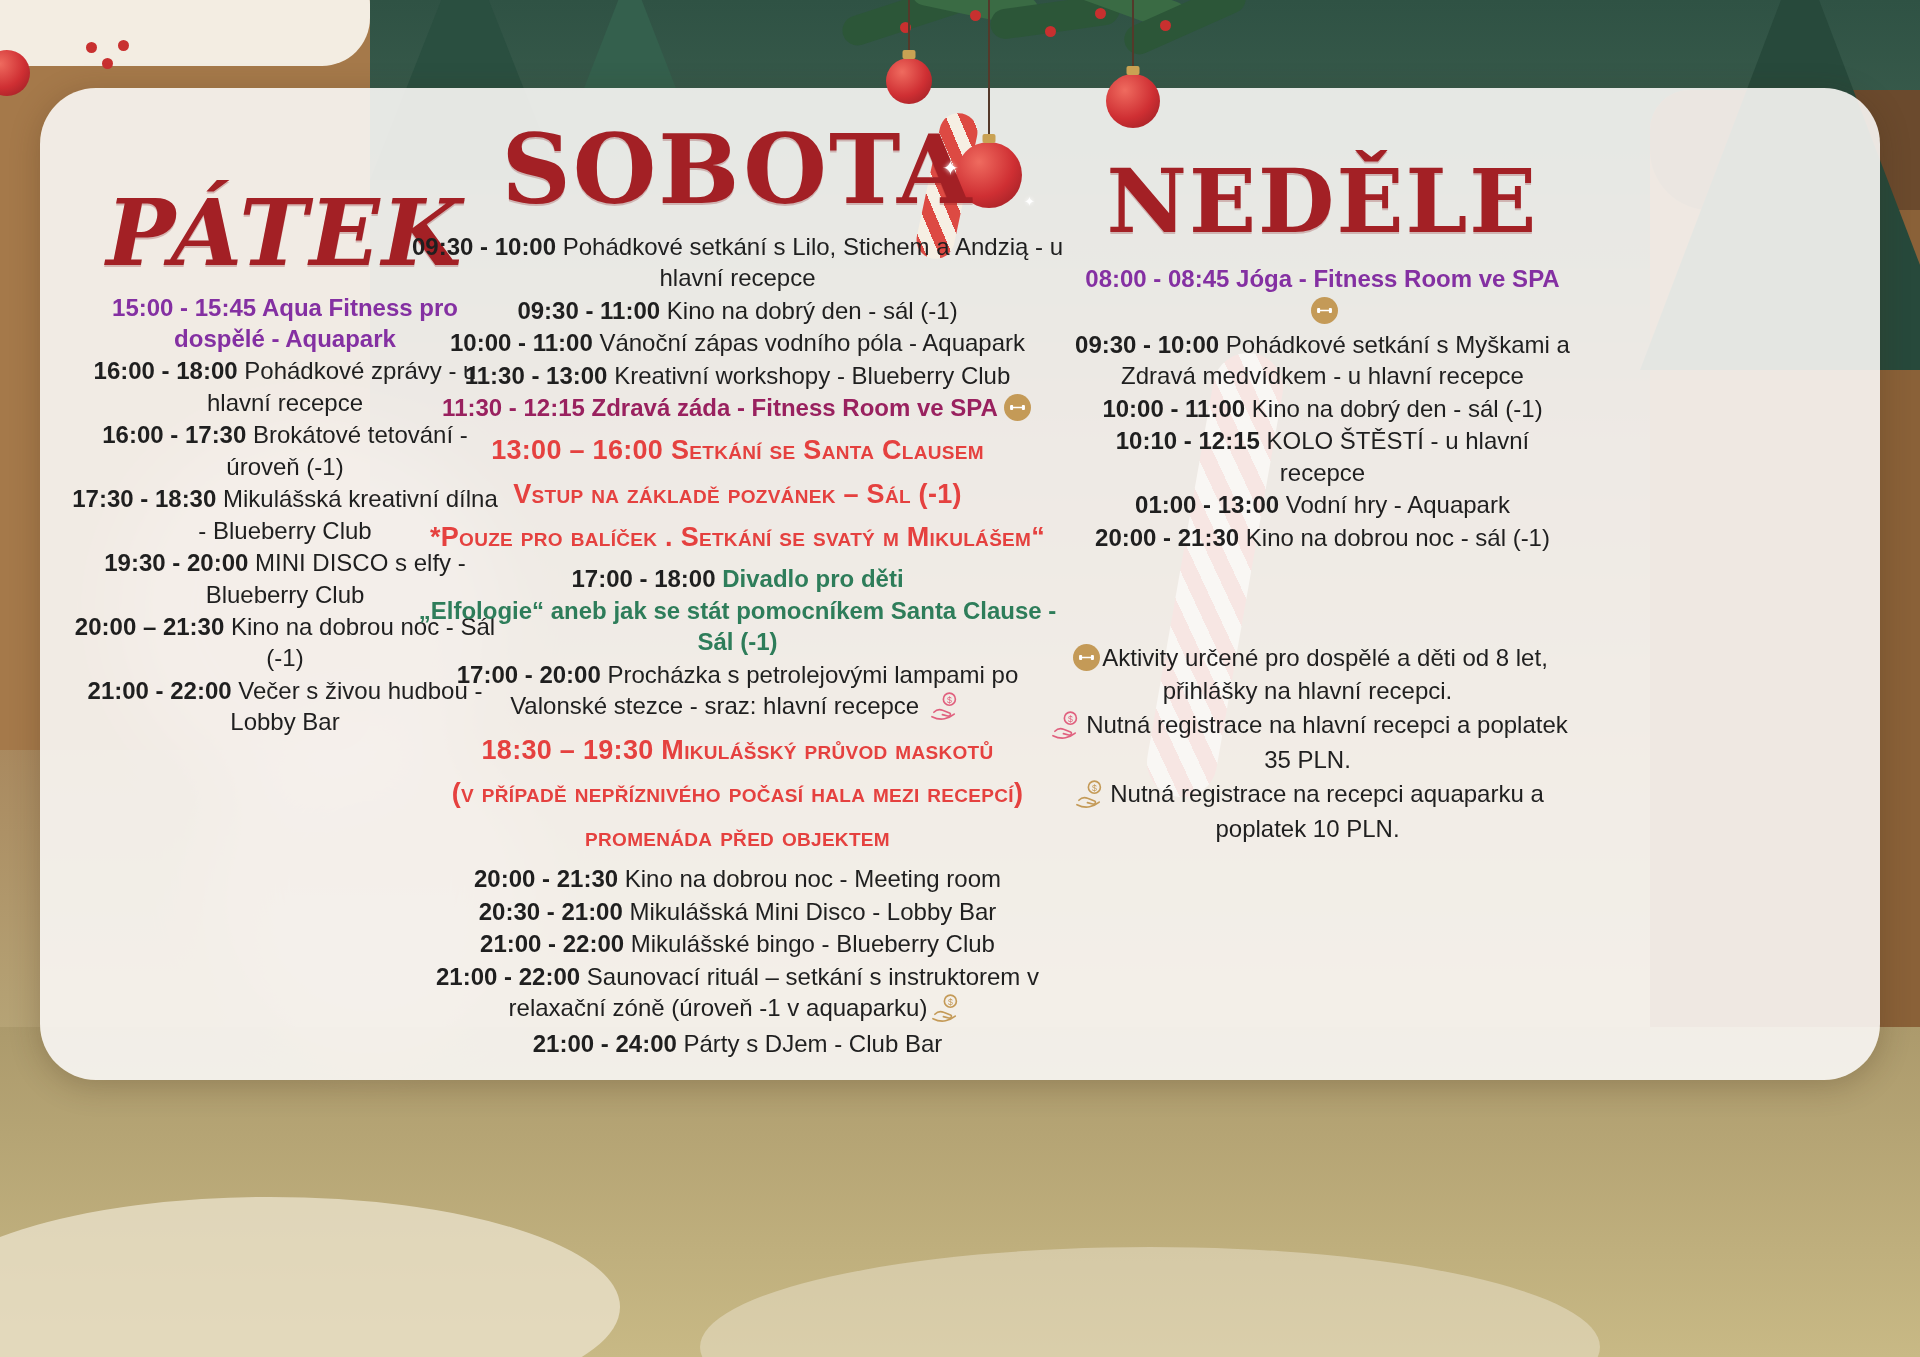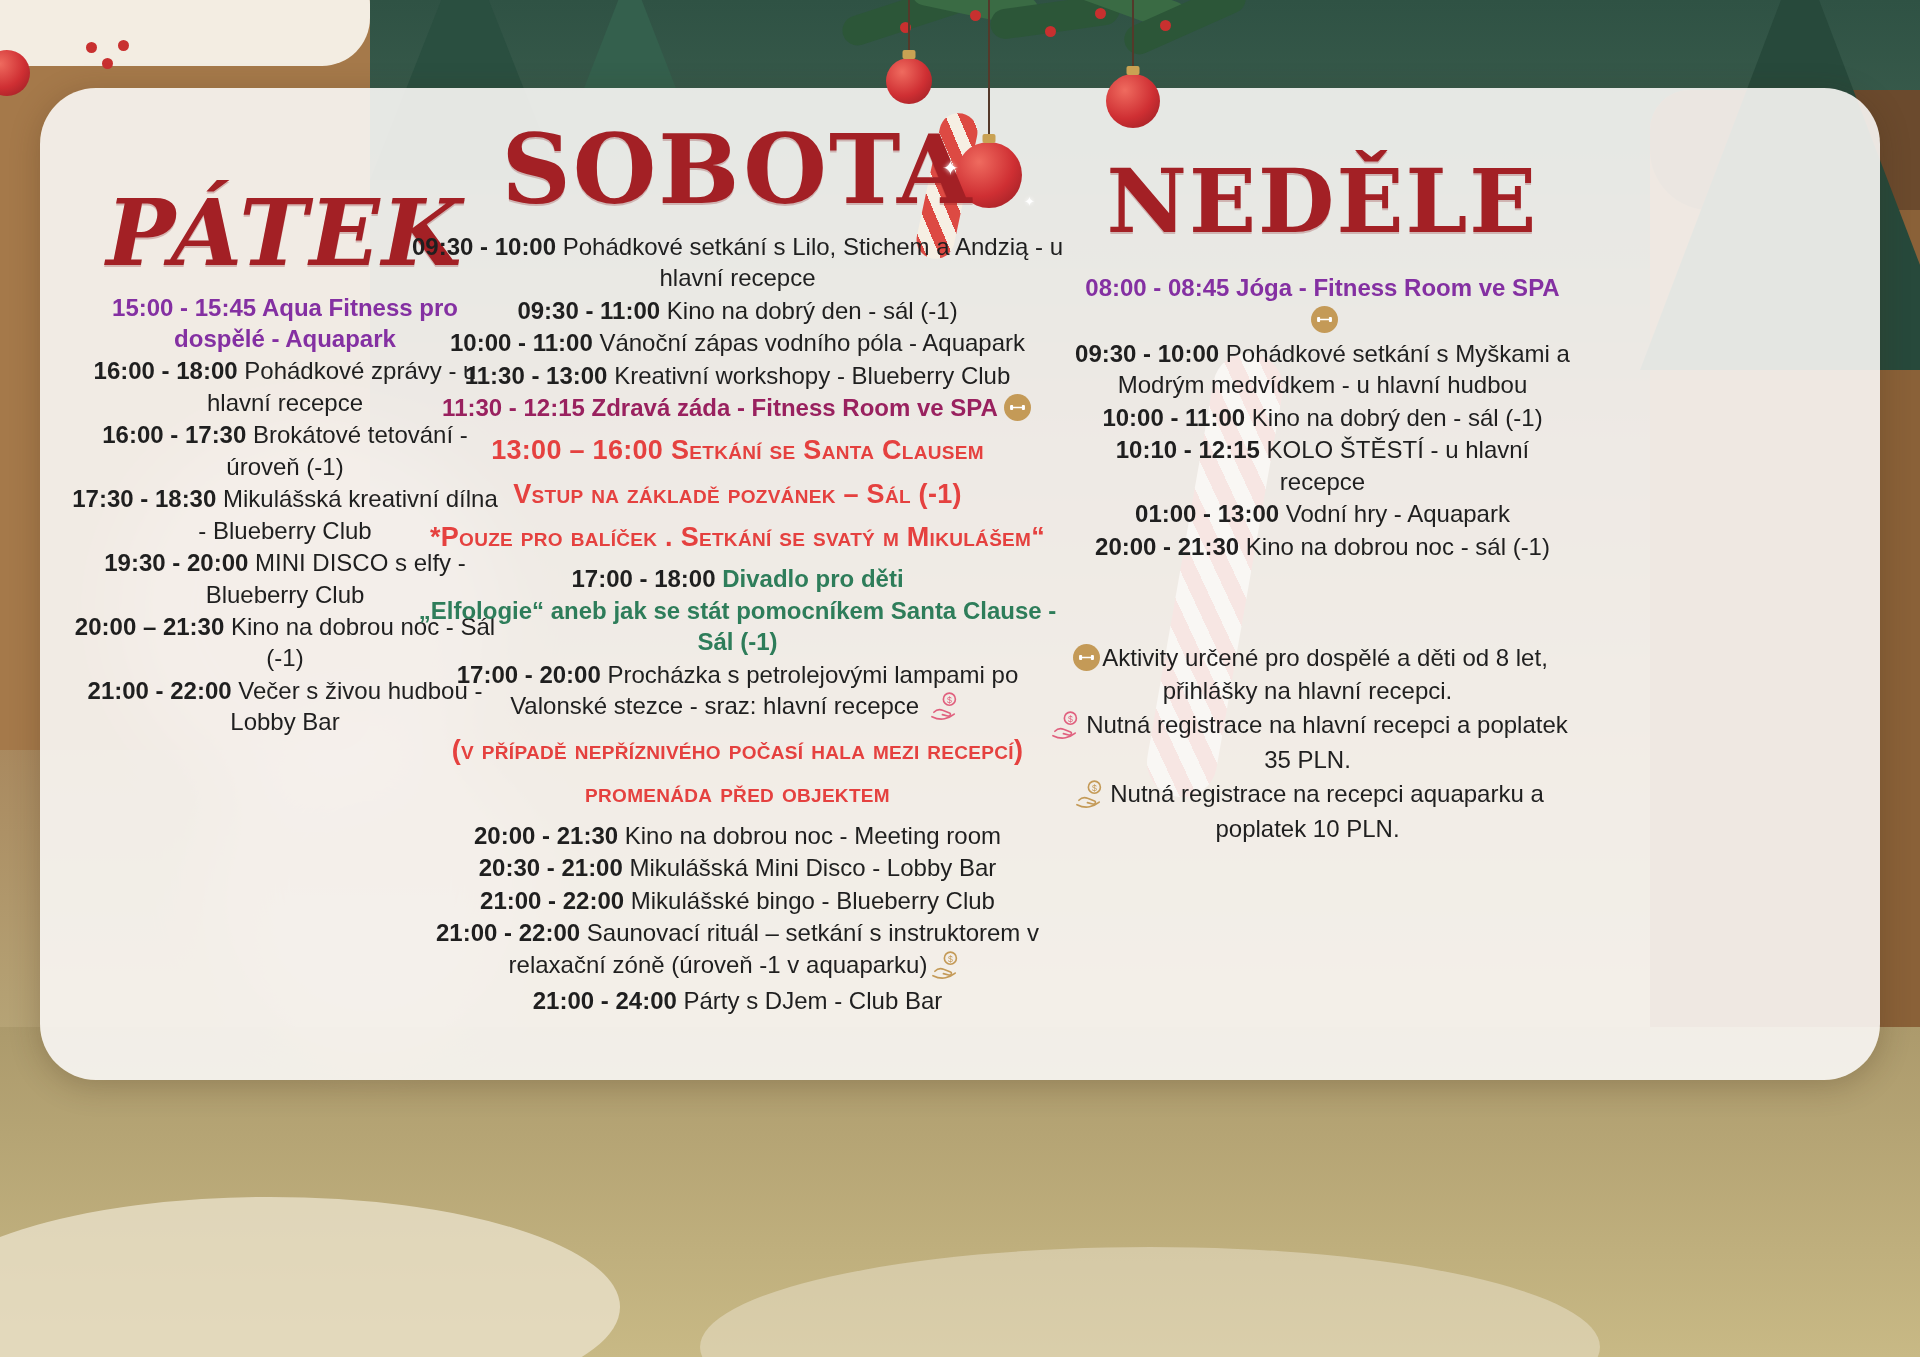--- a/index.html
+++ b/index.html
@@ -45,21 +45,21 @@
     background:repeating-linear-gradient(55deg,#dd4a43 0 12px,#f6efe3 12px 24px);z-index:3;}
   
   .col{position:absolute;z-index:4;text-align:center;color:#1f1f1f;font-size:24px;line-height:1.31;}
   .col-friday{left:70px;top:185px;width:430px;}
   .col-saturday{left:405px;top:120px;width:665px;}
   .col-sunday{left:1070px;top:155px;width:505px;}
   .day-heading{font-family:"DejaVu Serif",serif;font-weight:700;color:#a32025;letter-spacing:2px;line-height:1.05;
     text-shadow:0 2px 0 rgba(130,25,28,.25);margin:0 0 10px 0;}
   .col-friday .day-heading{font-size:92px;font-style:italic;}
   .col-saturday .day-heading{font-size:96px;}
-  .col-sunday .day-heading{font-size:88px;margin-bottom:25px;}
+  .col-sunday .day-heading{font-size:88px;margin-bottom:16px;}
   .event{margin:1px 0;}
   .event.redcaps{margin:8px 0;}
   .run-time{font-weight:700;}
   .run-text{font-weight:400;}
   .run-purple{color:#8430a2;font-weight:700;}
   .run-magenta{color:#99215f;font-weight:700;}
   .run-green{color:#2e7d5a;font-weight:700;}
   .run-redcaps{color:#e5413f;font-weight:700;font-variant:small-caps;font-size:27px;letter-spacing:.3px;
     font-family:"Liberation Sans",sans-serif;}
   
@@ -151,20 +151,21 @@
         <div class="event redcaps"><span class="run-redcaps">13:00 – 16:00 Setkání se Santa Clausem</span></div>
         <div class="event redcaps"><span class="run-redcaps">Vstup na základě pozvánek – Sál (-1)</span></div>
         <div class="event redcaps"><span class="run-redcaps">*Pouze pro balíček .  Setkání se svatý m Mikulášem“</span></div>
         <div class="event"><span class="run-time">17:00 - 18:00 </span><span class="run-green">Divadlo pro děti</span><br><span class="run-green">„Elfologie“ aneb jak se stát pomocníkem Santa Clause  - Sál (-1)</span></div>
         <div class="event"><span class="run-time">17:00 - 20:00 </span><span class="run-text">Procházka s petrolejovými lampami po Valonské stezce - sraz: hlavní recepce </span><span class="inline-icon hand-coin-pink"><svg viewBox="0 0 32 32" fill="none" stroke="currentColor" stroke-width="1.7" stroke-linecap="round">
               <circle cx="20" cy="9.5" r="6.2"></circle>
               <text x="20" y="13" font-size="9" text-anchor="middle" fill="currentColor" stroke="none" font-family="Liberation Sans,sans-serif">$</text>
               <path d="M4 23 q4 -4 9 -2 l6.5 2.4 q2.2 .9 1.4 2.5 q-.7 1.4 -2.6 .9 l-5.5 -1.4"></path>
               <path d="M2 27.5 q7 3.5 13 2.2 q5.5 -1.2 10 -4.8"></path>
             </svg></span></div>
+        <div class="event redcaps"><span class="run-redcaps">18:30 – 19:30 Mikulášský  průvod maskotů</span></div>
         <div class="event redcaps"><span class="run-redcaps">(v případě nepříznivého počasí hala mezi recepcí)</span></div>
         <div class="event redcaps"><span class="run-redcaps">promenáda před objektem</span></div>
         <div class="event"><span class="run-time">20:00 - 21:30 </span><span class="run-text">Kino na dobrou noc - Meeting room</span></div>
         <div class="event"><span class="run-time">20:30 - 21:00 </span><span class="run-text">Mikulášská Mini Disco - Lobby Bar</span></div>
         <div class="event"><span class="run-time">21:00 - 22:00 </span><span class="run-text">Mikulášské bingo - Blueberry Club</span></div>
         <div class="event"><span class="run-time">21:00 - 22:00 </span><span class="run-text">Saunovací rituál – setkání s instruktorem v relaxační zóně (úroveň -1 v aquaparku)</span><span class="inline-icon hand-coin-gold"><svg viewBox="0 0 32 32" fill="none" stroke="currentColor" stroke-width="1.7" stroke-linecap="round">
               <circle cx="20" cy="9.5" r="6.2"></circle>
               <text x="20" y="13" font-size="9" text-anchor="middle" fill="currentColor" stroke="none" font-family="Liberation Sans,sans-serif">$</text>
               <path d="M4 23 q4 -4 9 -2 l6.5 2.4 q2.2 .9 1.4 2.5 q-.7 1.4 -2.6 .9 l-5.5 -1.4"></path>
               <path d="M2 27.5 q7 3.5 13 2.2 q5.5 -1.2 10 -4.8"></path>
@@ -176,21 +177,21 @@
   <section class="col col-sunday">
     <h1 class="day-heading">NEDĚLE</h1>
     <div>
         <div class="event"><span class="run-purple">08:00 - 08:45 Jóga - Fitness Room ve SPA </span><span class="inline-icon dumbbell-badge">
             <svg viewBox="0 0 24 24">
               <rect x="1.5" y="8.5" width="4.4" height="7" rx="1.4"></rect>
               <rect x="18.1" y="8.5" width="4.4" height="7" rx="1.4"></rect>
               <rect x="5.5" y="10.9" width="13" height="2.2" rx="1"></rect>
             </svg>
           </span></div>
-        <div class="event"><span class="run-time">09:30 - 10:00 </span><span class="run-text">Pohádkové setkání s Myškami a Modrým medvídkem - u hlavní hudbou</span></div>
+        <div class="event"><span class="run-time">09:30 - 10:00 </span><span class="run-text">Pohádkové setkání s Myškami a Zdravá medvídkem - u hlavní recepce</span></div>
         <div class="event"><span class="run-time">10:00 - 11:00 </span><span class="run-text">Kino na dobrý den - sál (-1)</span></div>
         <div class="event"><span class="run-time">10:10 - 12:15 </span><span class="run-text">KOLO ŠTĚSTÍ - u hlavní recepce</span></div>
         <div class="event"><span class="run-time">01:00 - 13:00 </span><span class="run-text">Vodní hry - Aquapark</span></div>
         <div class="event"><span class="run-time">20:00 - 21:30 </span><span class="run-text">Kino na dobrou noc - sál (-1)</span></div>
       </div>
   </section>
 
   <aside class="notes">
       <div class="note"><span class="inline-icon dumbbell-badge">
           <svg viewBox="0 0 24 24">

